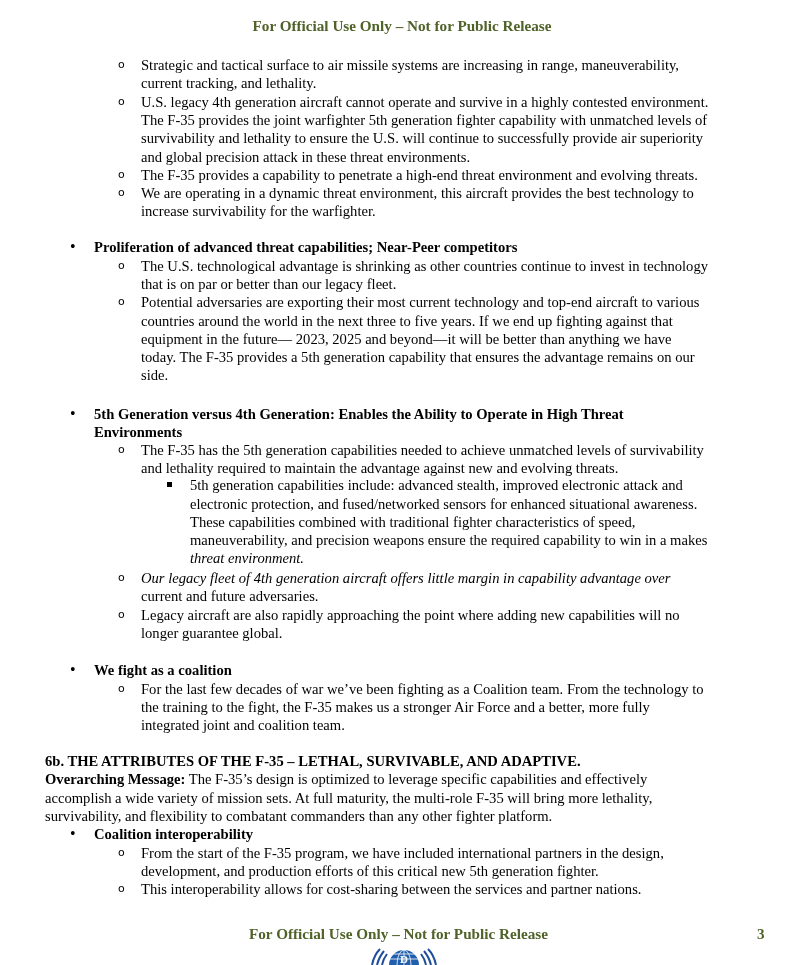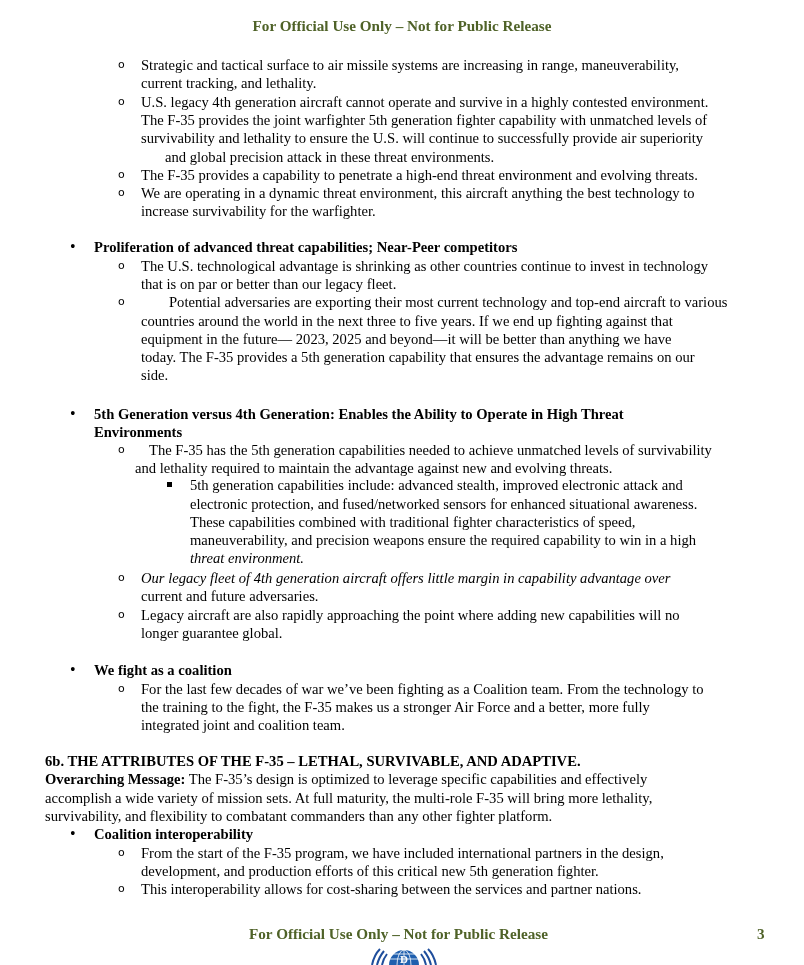--- a/index.html
+++ b/index.html
@@ -41,56 +41,56 @@
 <div class="content">
 
   <span class="bullet-o" style="left:118px; top:56px;">o</span>
   <div class="line" style="left:141px; top:56px;">Strategic and tactical surface to air missile systems are increasing in range, maneuverability,</div>
   <div class="line" style="left:141px; top:74px;">current tracking, and lethality.</div>
 
   <span class="bullet-o" style="left:118px; top:93px;">o</span>
   <div class="line" style="left:141px; top:93px;">U.S. legacy 4th generation aircraft cannot operate and survive in a highly contested environment.</div>
   <div class="line" style="left:141px; top:111px;">The F-35 provides the joint warfighter 5th generation fighter capability with unmatched levels of</div>
   <div class="line" style="left:141px; top:129px;">survivability and lethality to ensure the U.S. will continue to successfully provide air superiority</div>
-  <div class="line" style="left:141px; top:148px;margin-left:24px;">and global precision attack in these threat environments.</div>
+  <div class="line" style="left:141px; top:148px;">and global precision attack in these threat environments.</div>
 
   <span class="bullet-o" style="left:118px; top:166px;">o</span>
   <div class="line" style="left:141px; top:166px;">The F-35 provides a capability to penetrate a high-end threat environment and evolving threats.</div>
 
   <span class="bullet-o" style="left:118px; top:184px;">o</span>
-  <div class="line" style="left:141px; top:184px;">We are operating in a dynamic threat environment, this aircraft anything the best technology to</div>
+  <div class="line" style="left:141px; top:184px;">We are operating in a dynamic threat environment, this aircraft provides the best technology to</div>
   <div class="line" style="left:141px; top:202px;">increase survivability for the warfighter.</div>
 
   <span class="bullet-dot" style="left:70px; top:238px;">•</span>
   <div class="line bold" style="left:94px; top:238px;">Proliferation of advanced threat capabilities; Near-Peer competitors</div>
 
   <span class="bullet-o" style="left:118px; top:257px;">o</span>
   <div class="line" style="left:141px; top:257px;">The U.S. technological advantage is shrinking as other countries continue to invest in technology</div>
   <div class="line" style="left:141px; top:275px;">that is on par or better than our legacy fleet.</div>
 
   <span class="bullet-o" style="left:118px; top:293px;">o</span>
-  <div class="line" style="left:141px; top:293px;margin-left:28px;">Potential adversaries are exporting their most current technology and top-end aircraft to various</div>
+  <div class="line" style="left:141px; top:293px;">Potential adversaries are exporting their most current technology and top-end aircraft to various</div>
   <div class="line" style="left:141px; top:312px;">countries around the world in the next three to five years.  If we end up fighting against that</div>
   <div class="line" style="left:141px; top:330px;">equipment in the future— 2023, 2025 and beyond—it will be better than anything we have</div>
   <div class="line" style="left:141px; top:348px;">today. The F-35 provides a 5th generation capability that ensures the advantage remains on our</div>
   <div class="line" style="left:141px; top:366px;">side.</div>
 
   <span class="bullet-dot" style="left:70px; top:405px;">•</span>
   <div class="line bold" style="left:94px; top:405px;">5th Generation versus 4th Generation: Enables the Ability to Operate in High Threat</div>
   <div class="line bold" style="left:94px; top:423px;">Environments</div>
 
   <span class="bullet-o" style="left:118px; top:441px;">o</span>
-  <div class="line" style="left:141px; top:441px;margin-left:8px;">The F-35 has the 5th generation capabilities needed to achieve unmatched levels of survivability</div>
-  <div class="line" style="left:135px; top:459px;">and lethality required to maintain the advantage against new and evolving threats.</div>
+  <div class="line" style="left:141px; top:441px;">The F-35 has the 5th generation capabilities needed to achieve unmatched levels of survivability</div>
+  <div class="line" style="left:141px; top:459px;">and lethality required to maintain the advantage against new and evolving threats.</div>
 
   <span class="bullet-sq" style="left:167px; top:482px;"></span>
   <div class="line" style="left:190px; top:476px;">5th generation capabilities include: advanced stealth, improved electronic attack and</div>
   <div class="line" style="left:190px; top:495px;">electronic protection, and fused/networked sensors for enhanced situational awareness.</div>
   <div class="line" style="left:190px; top:513px;">These capabilities combined with traditional fighter characteristics of speed,</div>
-  <div class="line" style="left:190px; top:531px;">maneuverability, and precision weapons ensure the required capability to win in a high</div>
+  <div class="line" style="left:190px; top:531px;">maneuverability, and precision weapons ensure the required capability to win in a makes</div>
   <div class="line" style="left:190px; top:549px;font-style:italic;">threat environment.</div>
 
   <span class="bullet-o" style="left:118px; top:569px;">o</span>
   <div class="line" style="left:141px; top:569px;font-style:italic;">Our legacy fleet of 4th generation aircraft offers little margin in capability advantage over</div>
   <div class="line" style="left:141px; top:587px;">current and future adversaries.</div>
 
   <span class="bullet-o" style="left:118px; top:606px;">o</span>
   <div class="line" style="left:141px; top:606px;">Legacy aircraft are also rapidly approaching the point where adding new capabilities will no</div>
   <div class="line" style="left:141px; top:624px;">longer guarantee global.</div>
 

